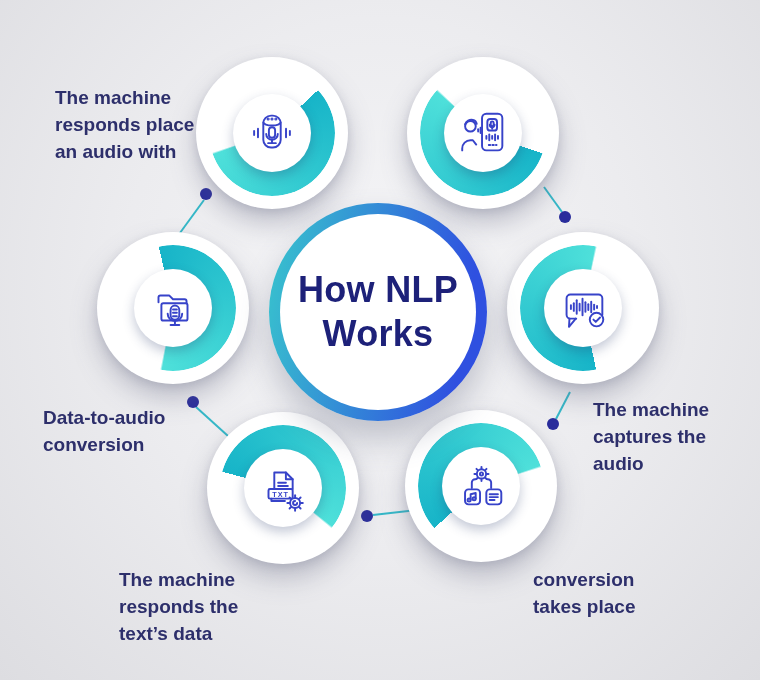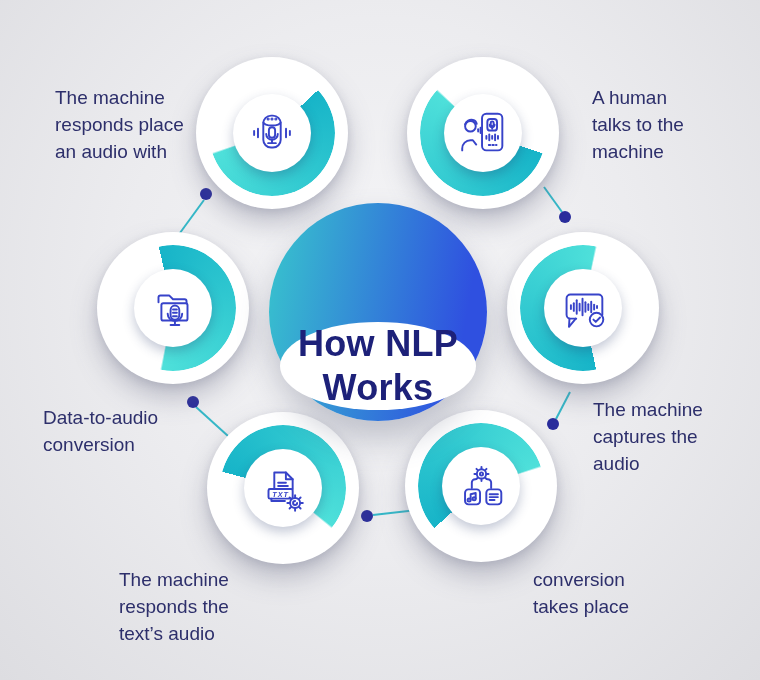--- a/index.html
+++ b/index.html
@@ -14,35 +14,35 @@
   .arc{position:absolute;inset:13px;border-radius:50%;
        -webkit-mask:radial-gradient(closest-side, transparent 56%, #000 58%);
        mask:radial-gradient(closest-side, transparent 56%, #000 58%);}
   .node-tl .arc{background:conic-gradient(from 47deg,  #17b4c8 0deg, #4ee0da 203deg, transparent 205deg);}
   .node-tr .arc{background:conic-gradient(from 109deg, #17b4c8 0deg, #4ee0da 203deg, transparent 205deg);}
   .node-l  .arc{background:conic-gradient(from -13deg, #17b4c8 0deg, #4ee0da 203deg, transparent 205deg);}
   .node-r  .arc{background:conic-gradient(from 168deg, #17b4c8 0deg, #4ee0da 203deg, transparent 205deg);}
   .node-bl .arc{background:conic-gradient(from -75deg, #17b4c8 0deg, #4ee0da 203deg, transparent 205deg);}
   .node-br .arc{background:conic-gradient(from 228deg, #17b4c8 0deg, #4ee0da 203deg, transparent 205deg);}
   .node-inner{position:absolute;inset:37px;border-radius:50%;background:#ffffff;
-        box-shadow:0 5px 12px rgba(35,55,105,.28);display:flex;align-items:center;justify-content:center;font-style:italic;}
+        box-shadow:0 5px 12px rgba(35,55,105,.28);display:flex;align-items:center;justify-content:center;}
   .node-tl{left:196px;top:57px;}  .node-tr{left:407px;top:57px;}
   .node-l{left:97px;top:232px;}   .node-r{left:507px;top:232px;}
   .node-bl{left:207px;top:412px;} .node-br{left:405px;top:410px;}
   .icon{width:58px;height:58px;display:block;}
   .icon *{vector-effect:none;}
   
   .center{position:absolute;left:269px;top:203px;width:218px;height:218px;border-radius:50%;
           background:linear-gradient(100deg,#38c6cd 0%,#2f50e0 85%);
-          box-shadow:0 18px 32px rgba(88,92,118,.32);padding:0;display:flex;align-items:flex-end;}
+          box-shadow:0 18px 32px rgba(88,92,118,.32);padding:0;display:flex;}
   .center-inner{margin:11px;flex:1;border-radius:50%;background:#ffffff;
           display:flex;flex-direction:column;align-items:center;justify-content:center;}
   .center-title{color:#1d2179;font-size:36px;line-height:44px;font-weight:700;letter-spacing:.3px;text-align:center;}
   
-  .label{position:absolute;color:#2d2f6b;font-size:19px;line-height:27px;font-weight:400;}
+  .label{position:absolute;color:#2d2f6b;font-size:19px;line-height:27px;font-weight:700;}
   .label span{display:block;white-space:nowrap;}
   .label-tl{left:55px;top:84px;}   .label-tr{left:592px;top:84px;}
   .label-l{left:43px;top:404px;}   .label-r{left:593px;top:396px;}
   .label-bl{left:119px;top:566px;} .label-br{left:533px;top:566px;}
   
   .connectors{position:absolute;left:0;top:0;pointer-events:none;}
   .connectors line{stroke:#35b8c8;stroke-width:2;}
   .connectors circle{fill:#2a2d9c;}
 </style>
 </head>
@@ -224,38 +224,33 @@
 
   <div class="center">
     <div class="center-inner">
       <div class="center-title">
         <span style="display:block">How NLP</span>
         <span style="display:block">Works</span>
       </div>
     </div>
   </div>
 
-  <div class="label label-tr">
-    <span>A human</span>
-    <span>talks to the</span>
-    <span>machine</span>
-  </div>
   <div class="label label-r">
     <span>The machine</span>
     <span>captures the</span>
     <span>audio</span>
   </div>
   <div class="label label-br">
     <span>conversion</span>
     <span>takes place</span>
   </div>
   <div class="label label-bl">
     <span>The machine</span>
     <span>responds the</span>
-    <span>text’s audio</span>
+    <span>text’s data</span>
   </div>
   <div class="label label-l">
     <span>Data-to-audio</span>
     <span>conversion</span>
   </div>
   <div class="label label-tl">
     <span>The machine</span>
     <span>responds place</span>
     <span>an audio with</span>
   </div>

